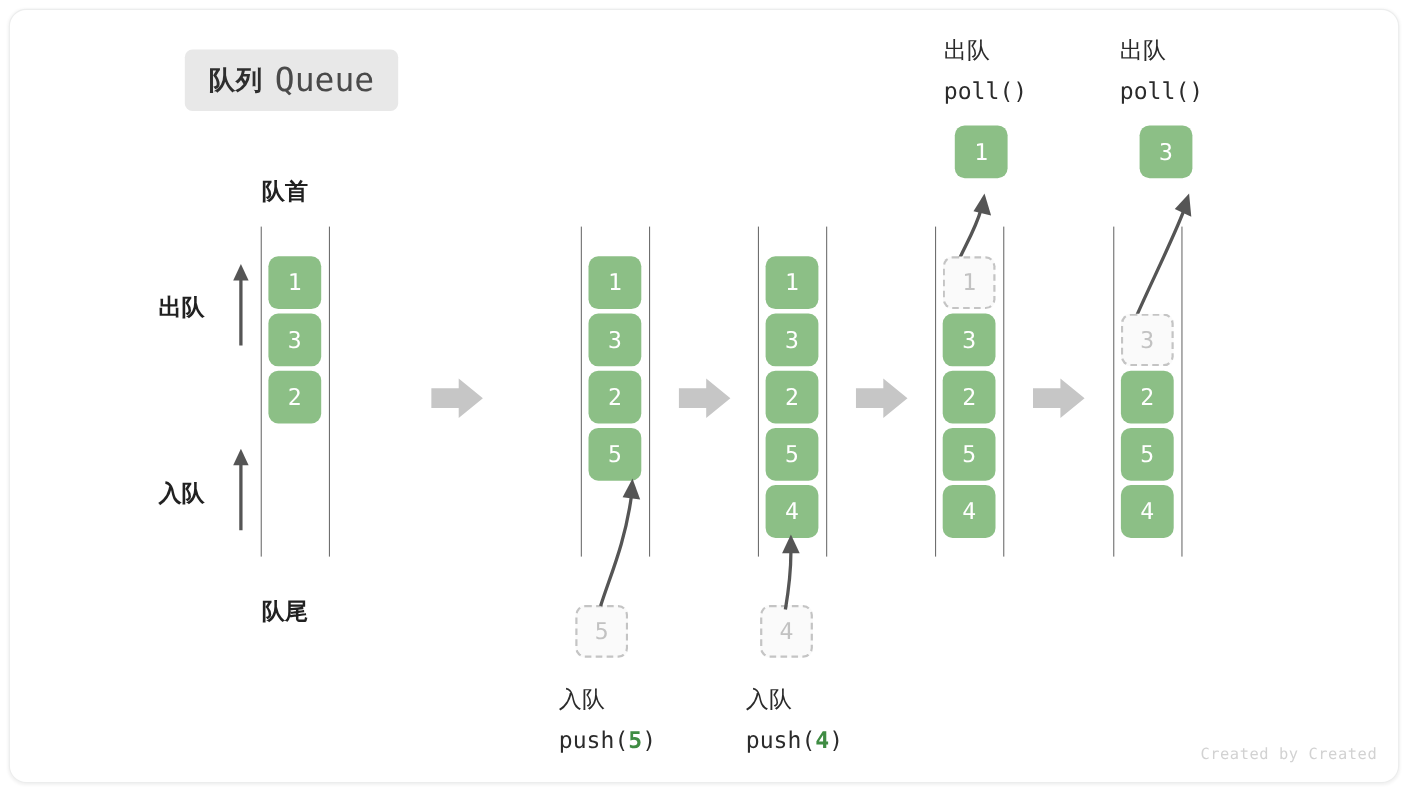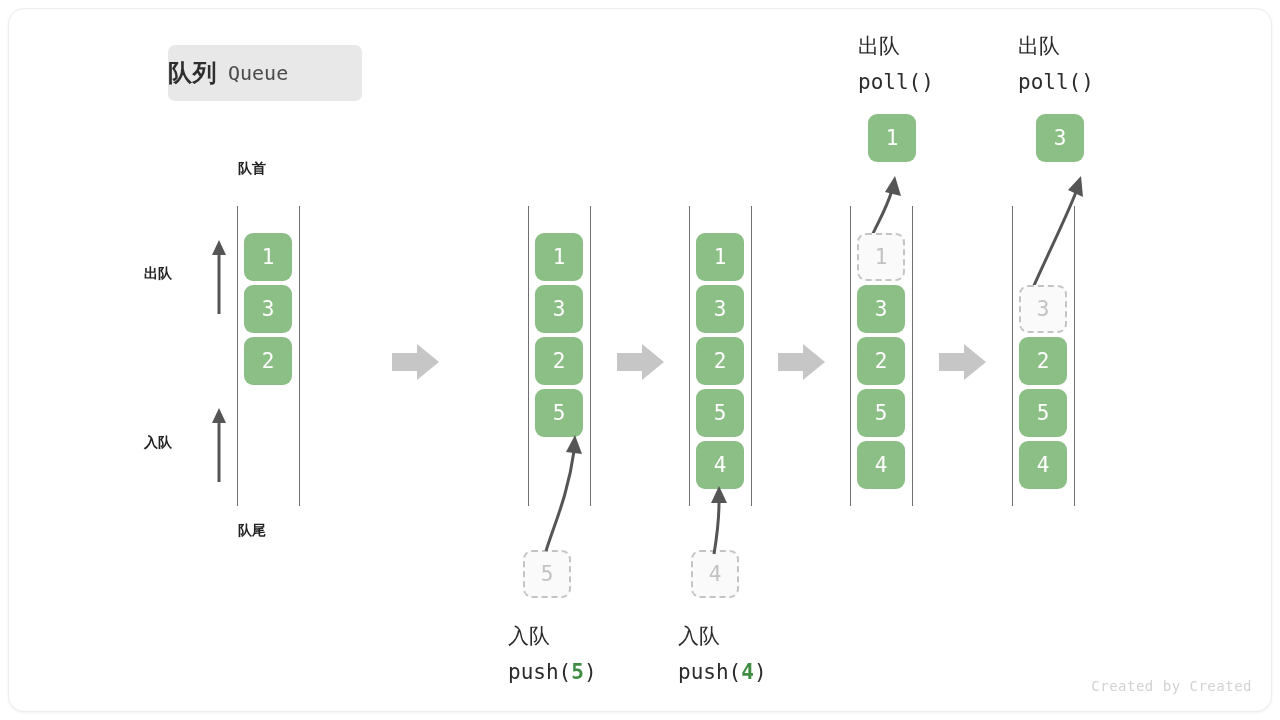--- a/index.html
+++ b/index.html
@@ -32,41 +32,42 @@
   .title-pill {
     position: absolute;
     left: 168px;
     top: 45px;
     width: 194px;
     height: 56px;
     background: #e8e8e8;
     border-radius: 7px;
     display: flex;
     align-items: center;
+    justify-content: center;
     gap: 11px;
   }
   .title-cn {
     font-family: "Liberation Sans", sans-serif;
     font-weight: bold;
     font-size: 24px;
     color: #2e2e2e;
     letter-spacing: 0.5px;
   }
   .title-en {
     font-family: "DejaVu Sans Mono", monospace;
-    font-size: 20px;
+    font-size: 30px;
     color: #4a4a4a;
   }
 
   
   .lbl-cn-bold {
     position: absolute;
     font-family: "Liberation Sans", sans-serif;
     font-weight: bold;
-    font-size: 14px;
+    font-size: 21px;
     color: #212121;
     white-space: nowrap;
   }
   .op-caption {
     position: absolute;
     font-family: "DejaVu Sans Mono", monospace;
     font-size: 21px;
     color: #2b2b2b;
     white-space: nowrap;
     text-align: left;
@@ -132,21 +133,21 @@
 
 <div id="canvas">
   <div class="card"></div>
 
   <div class="title-pill">
     <span class="title-cn">队列</span>
     <span class="title-en">Queue</span>
   </div>
 
   <div class="lbl-cn-bold" style="left:238px; top:160px;">队首</div>
-  <div class="lbl-cn-bold" style="left:238px; top:522px;">队尾</div>
+  <div class="lbl-cn-bold" style="left:238px; top:542px;">队尾</div>
 
   <div class="lbl-cn-bold" style="left:144px; top:265px;">出队</div>
   <svg class="side-arrow" style="left:208px; top:238px;" width="22" height="78">
     <line x1="11" y1="76" x2="11" y2="14" stroke="#555555" stroke-width="3"></line>
     <polygon points="11,2 4,17 18,17" fill="#555555"></polygon>
   </svg>
 
   <div class="lbl-cn-bold" style="left:144px; top:434px;">入队</div>
   <svg class="side-arrow" style="left:208px; top:406px;" width="22" height="78">
     <line x1="11" y1="76" x2="11" y2="14" stroke="#555555" stroke-width="3"></line>

